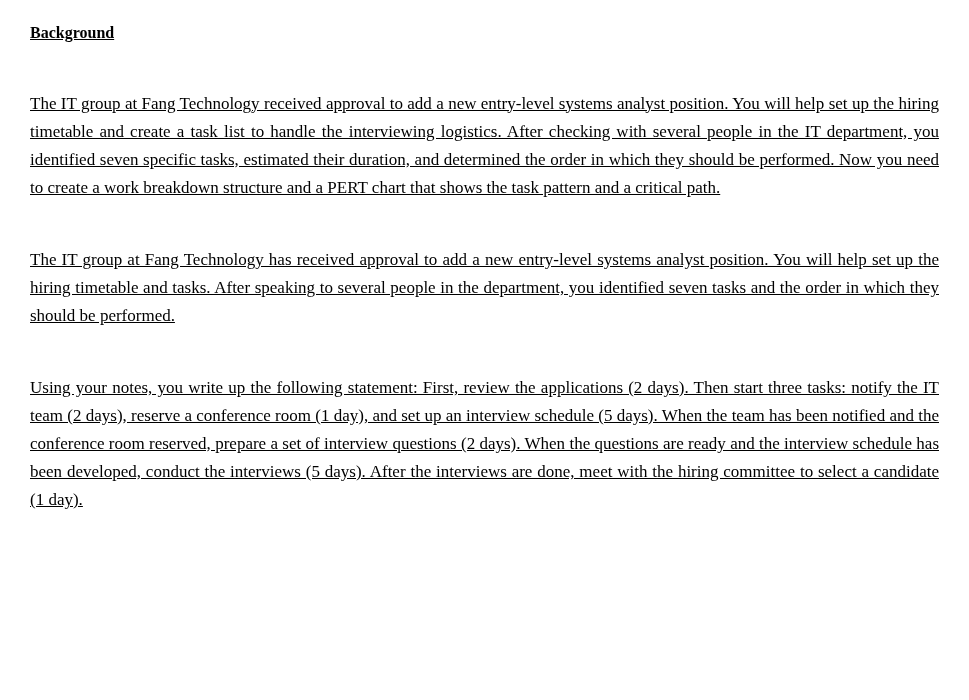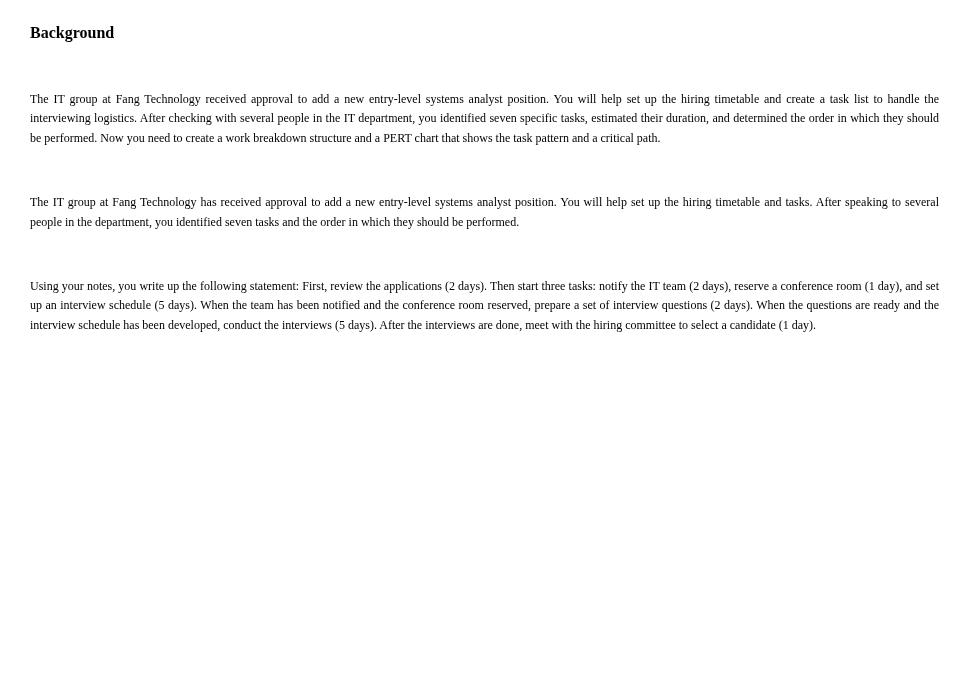--- a/index.html
+++ b/index.html
@@ -21,27 +21,28 @@
 
     .section-heading {
       font-weight: bold;
       font-size: 16px;
       margin-bottom: 16px;
     }
 
     .paragraph {
       margin-bottom: 18px;
       text-align: justify;
-      font-size: 12px;
+      font-size: 17px;
       line-height: 1.65;
       margin-top: 44px;
     }
 
     .section {
       margin-bottom: 10px;
+      text-decoration: underline;
     }
 
     .section-gap {
       margin-bottom: 20px;
     }
   </style>
 </head>
 <body>
 
 <div class="section section-gap">

